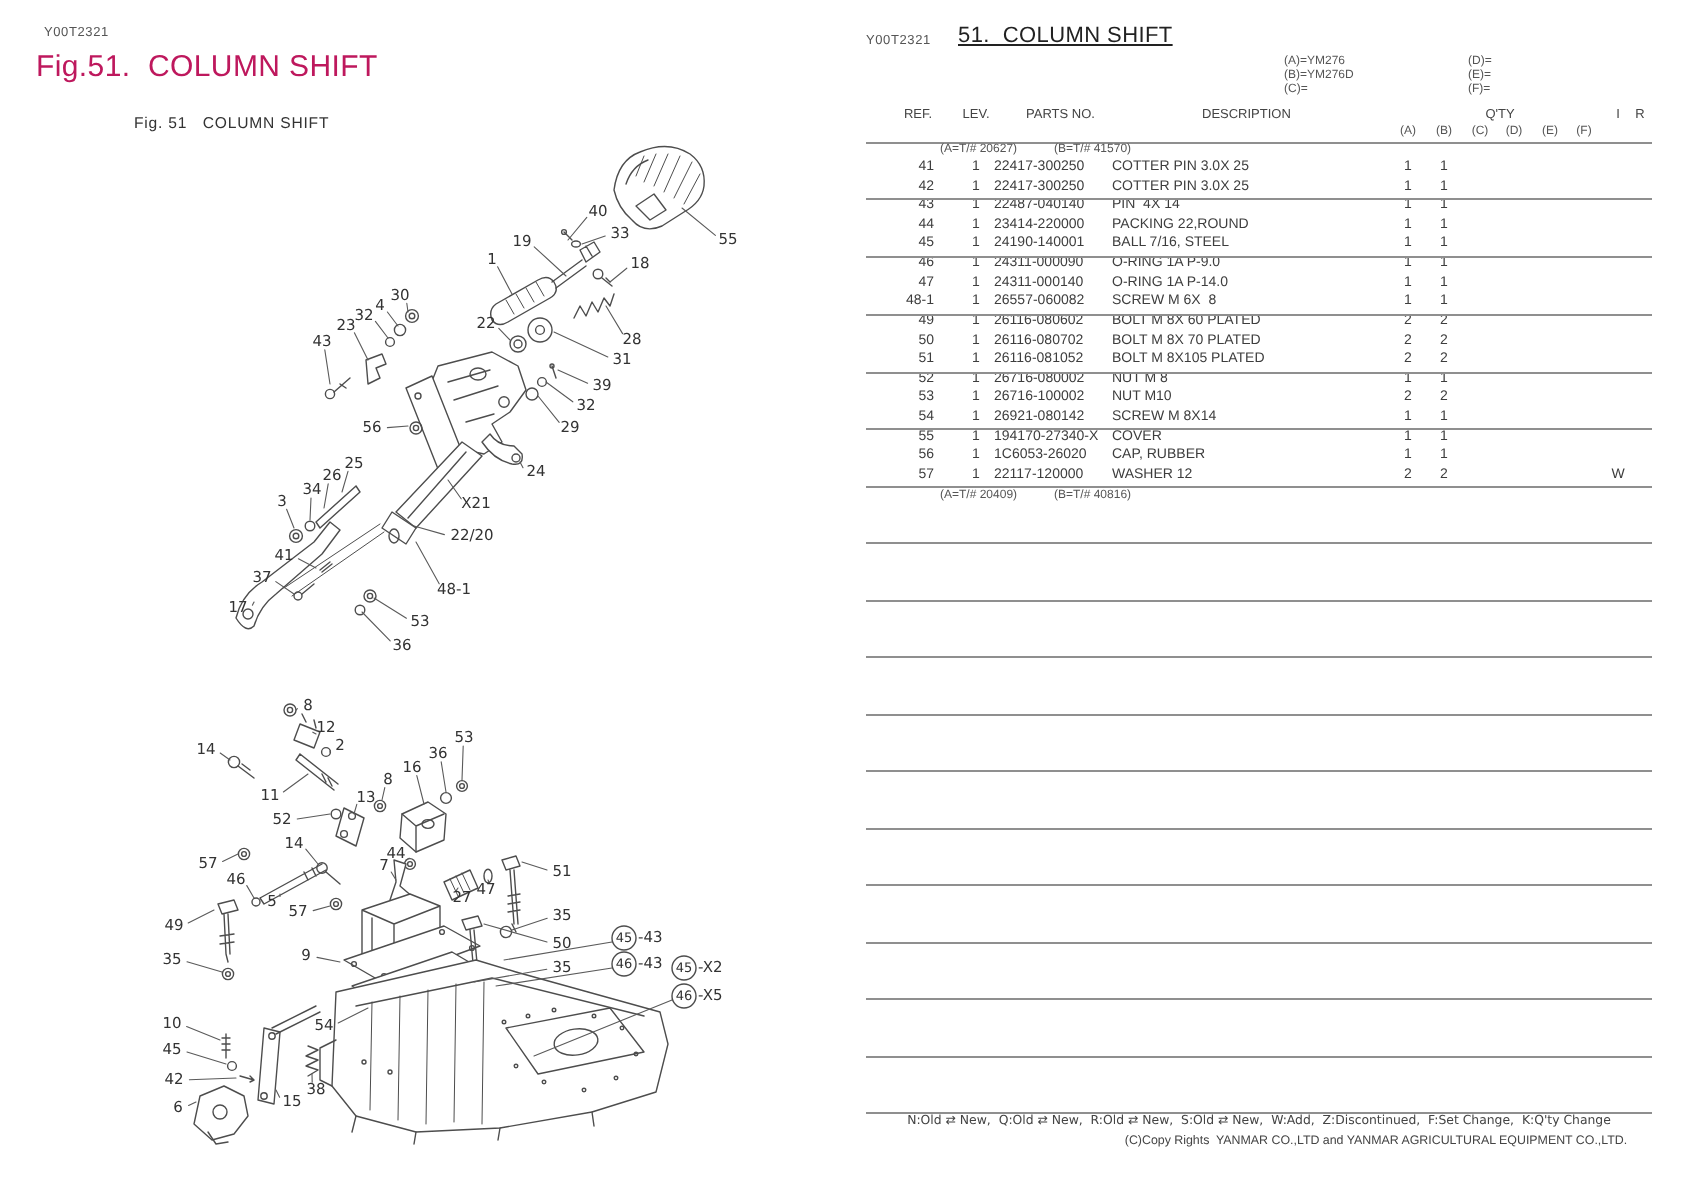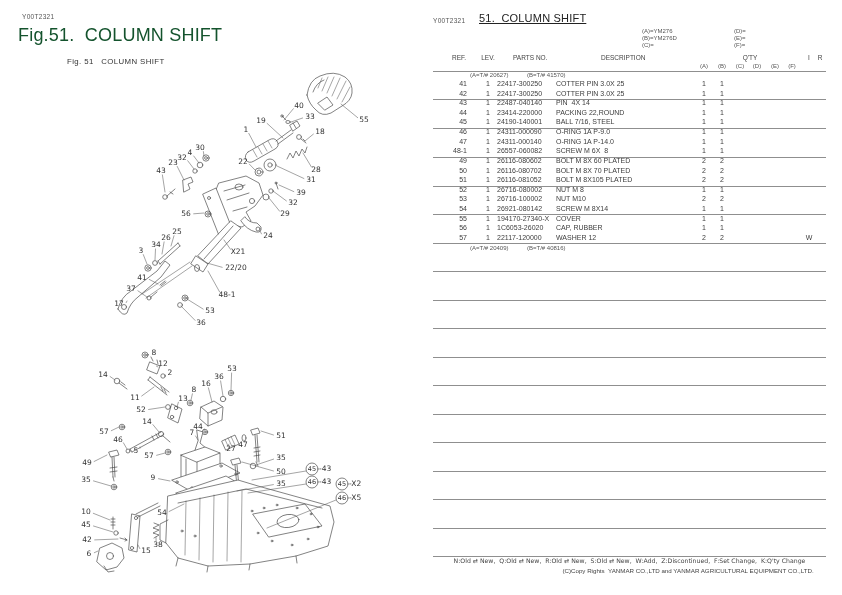--- a/index.html
+++ b/index.html
@@ -1,20 +1,20 @@
 <!DOCTYPE html>
 <html><head>
 <meta charset="utf-8">
 <style>
   html,body{margin:0;padding:0;background:#e8e8e8;}
   .page{position:relative;width:842px;height:595px;background:#ffffff;overflow:hidden;
         font-family:"Liberation Sans",sans-serif;color:#3a3a3a;}
   .abs{position:absolute;white-space:pre;}
   .code{font-size:6.5px;color:#555;letter-spacing:.3px;}
-  .fig-title{font-size:18px;color:#14532d;letter-spacing:.2px;}
+  .fig-title{font-size:15px;color:#be185d;letter-spacing:.2px;}
   .fig-caption{font-size:7.8px;font-weight:normal;color:#333;letter-spacing:.4px;}
   .rt-title{font-size:11px;color:#222;letter-spacing:.2px;text-decoration:underline;}
   .models{font-size:6px;line-height:7.2px;color:#555;}
   .th{font-size:6.5px;color:#444;}
   .th-sub{font-size:6px;color:#555;}
   .note{font-size:6px;color:#555;}
   .row span{position:absolute;top:0;font-size:7px;color:#3d3d3d;white-space:pre;}
   .row{position:absolute;left:0;width:842px;height:10px;}
   .c-ref{left:408px;width:59px;text-align:right;}
   .c-lev{left:478px;width:20px;text-align:center;}

